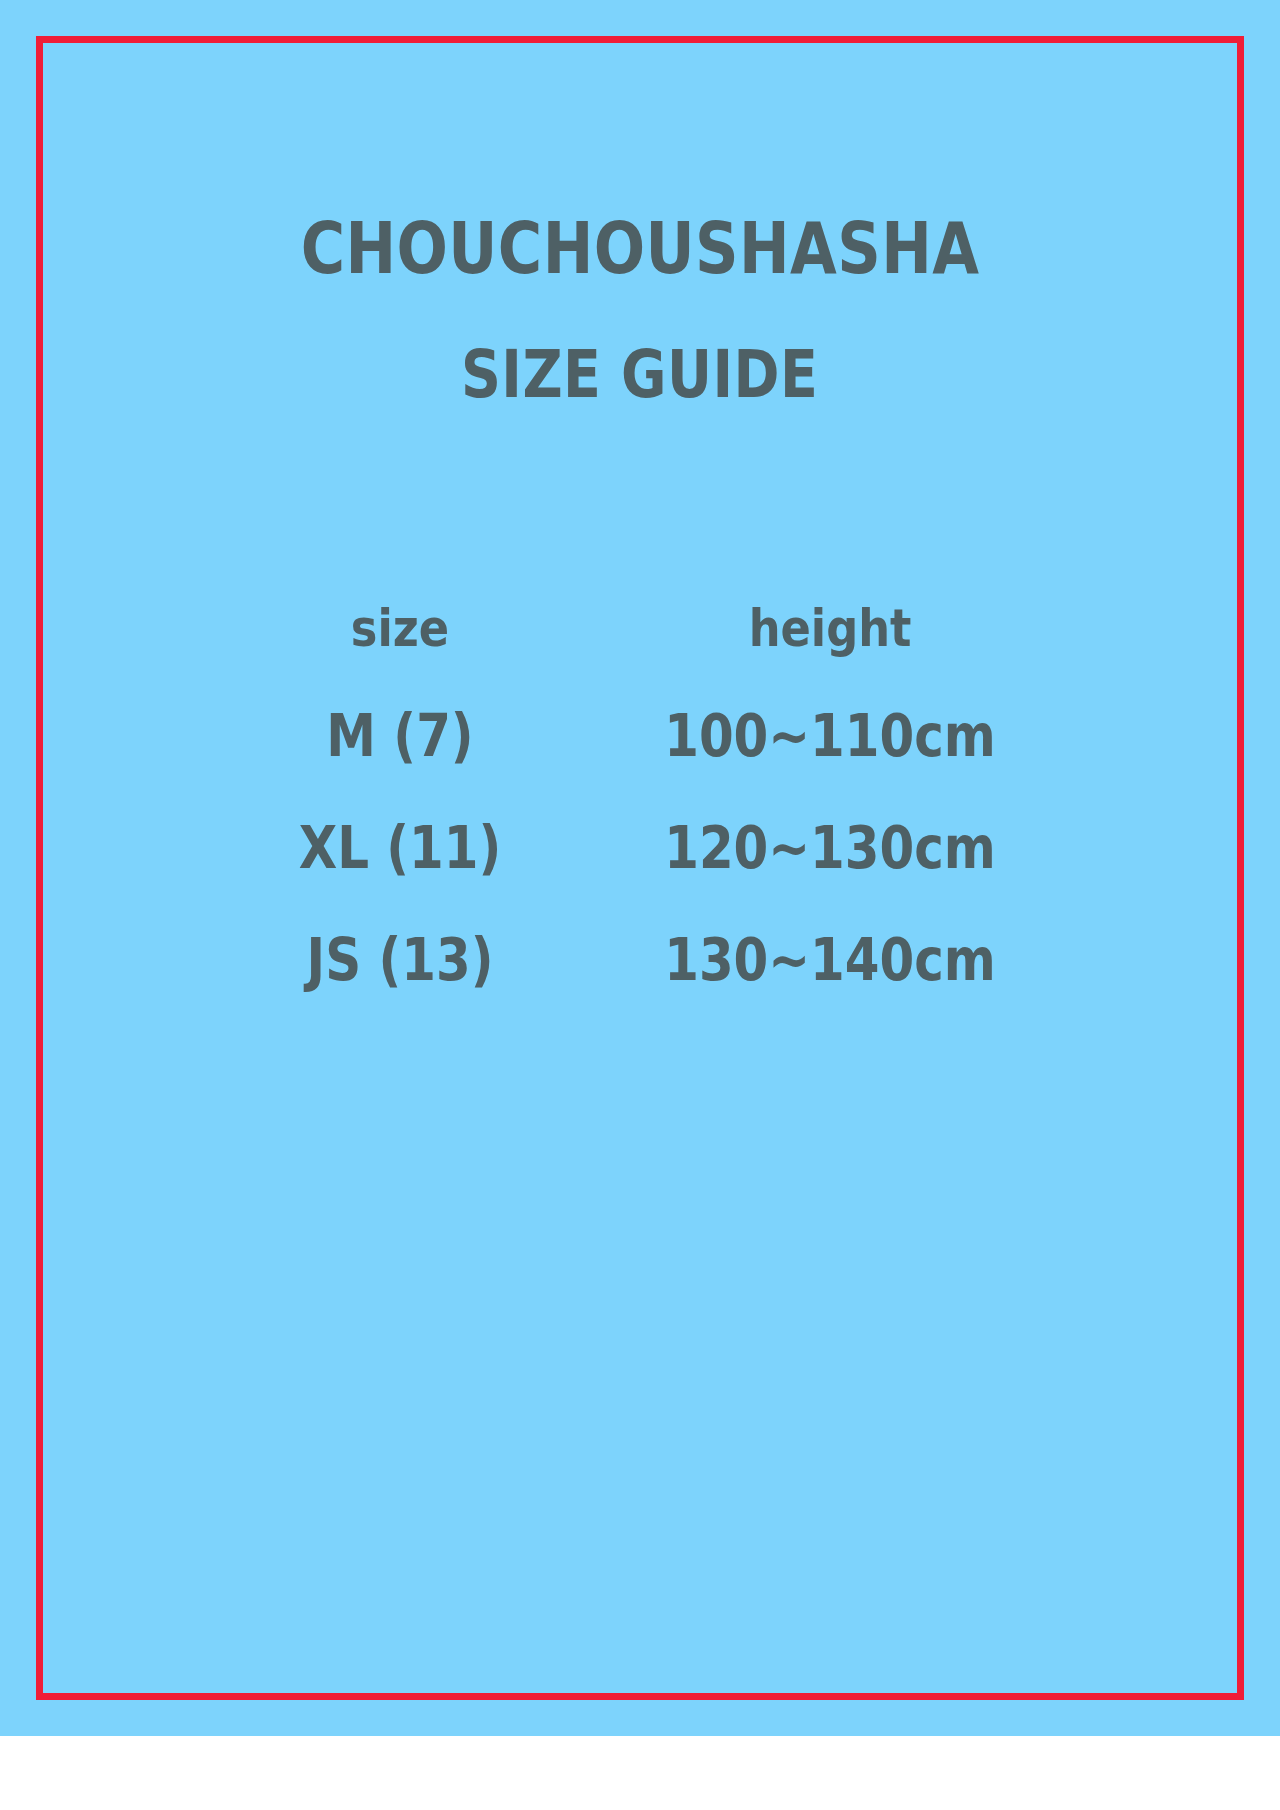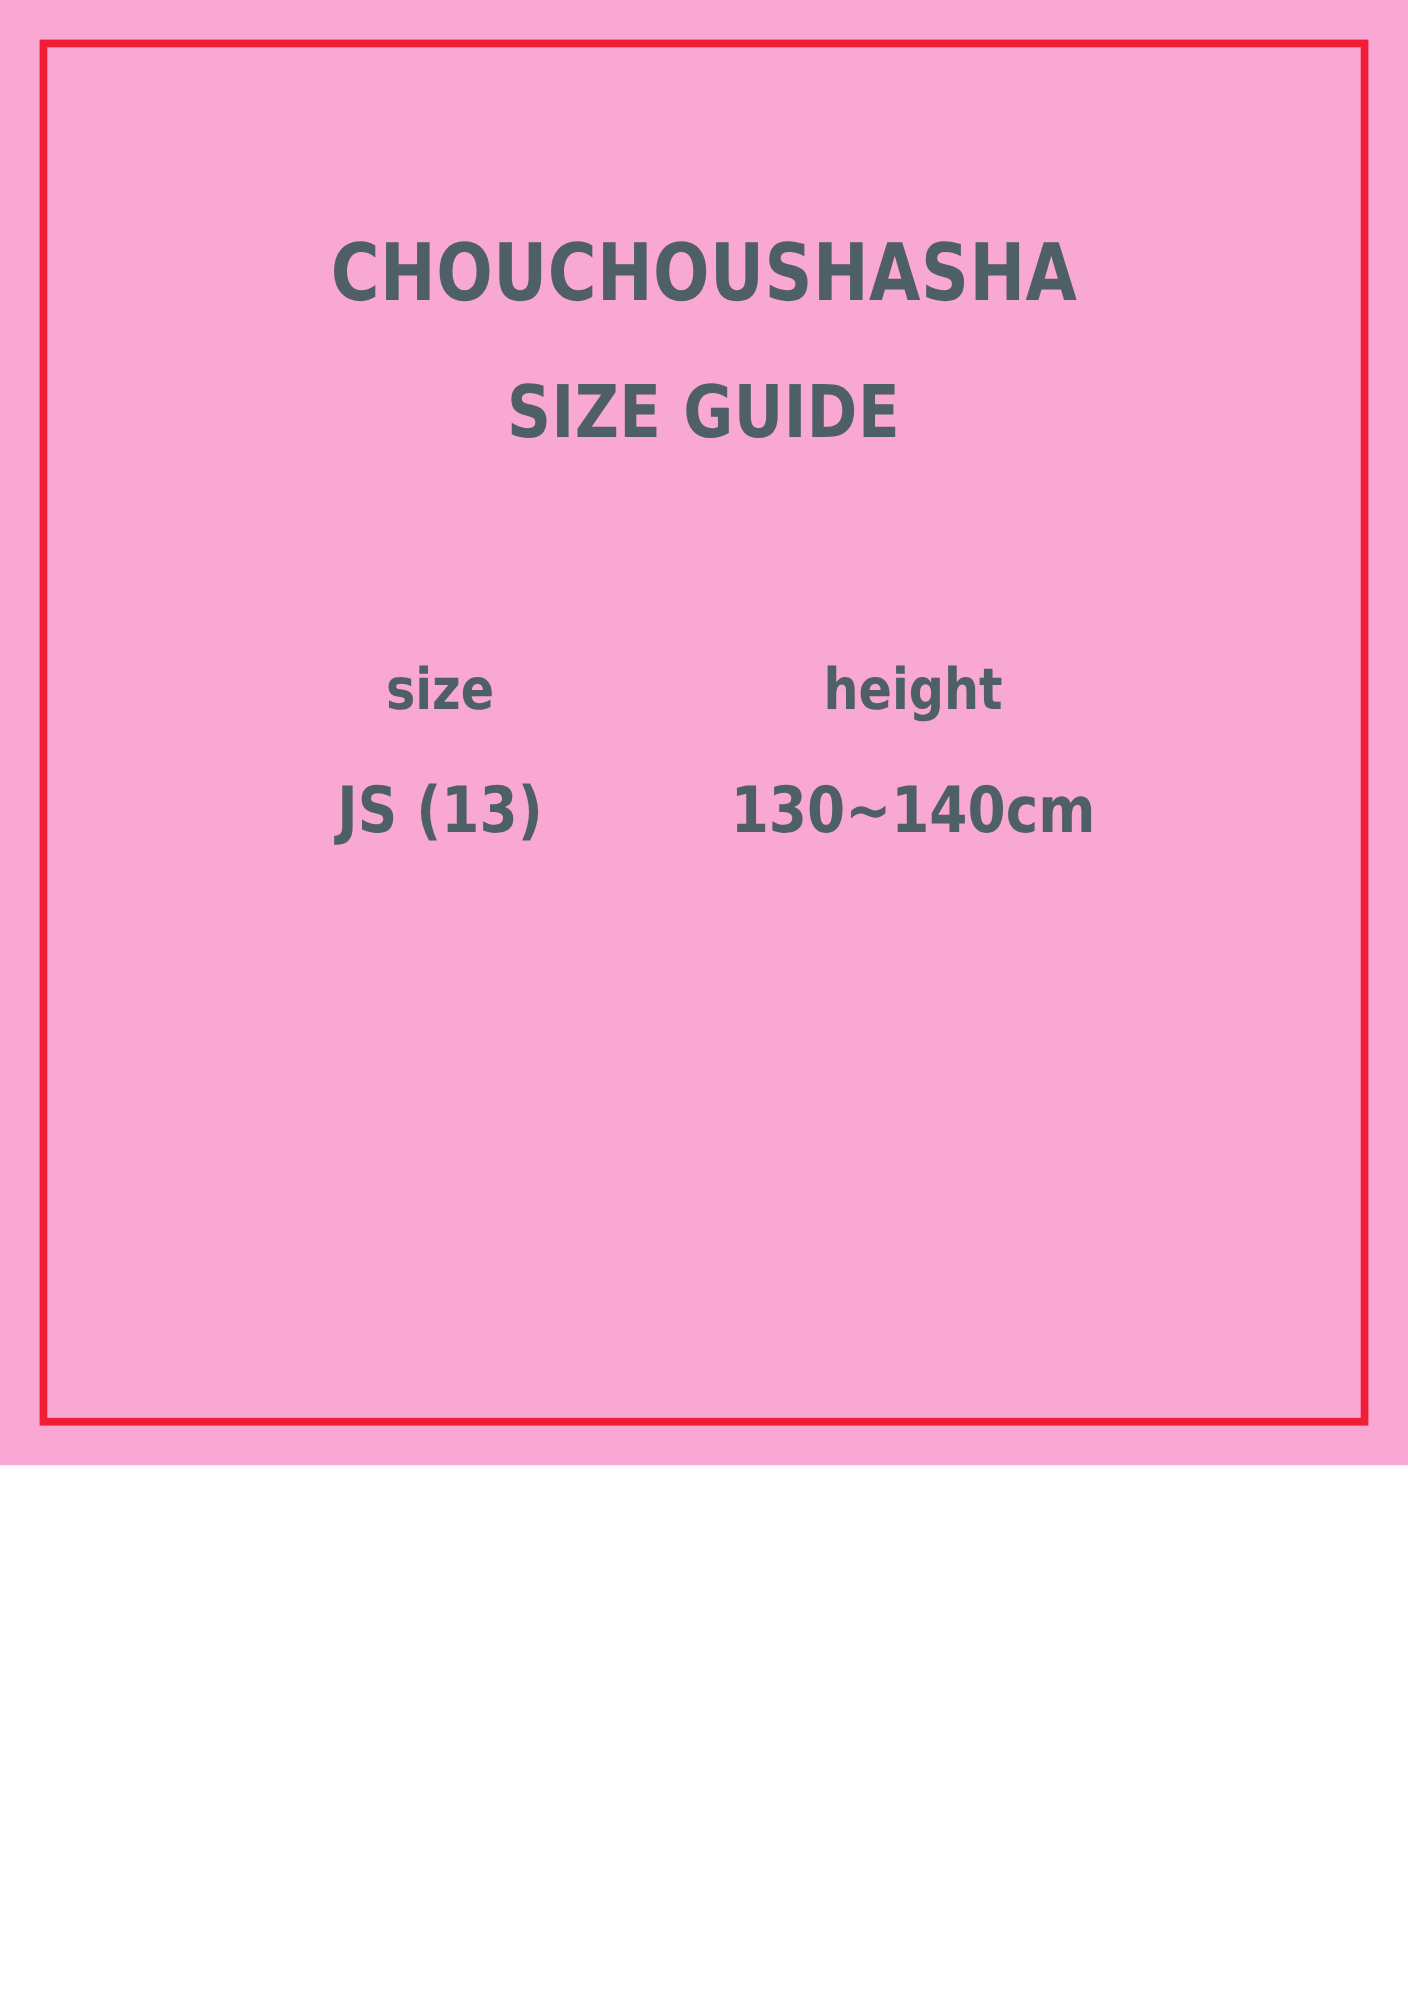--- a/index.html
+++ b/index.html
@@ -9,22 +9,22 @@
   }
   body {
     width: 1280px;
     height: 1810px;
     font-family: "DejaVu Sans", sans-serif;
     overflow: hidden;
   }
   .page {
     position: relative;
     width: 1280px;
-    height: 1332px;
-    background: #f9a8d4;
+    height: 1736px;
+    background: #7dd3fc;
     box-sizing: border-box;
   }
   .border-frame {
     position: absolute;
     left: 36px;
     top: 36px;
     right: 36px;
     bottom: 36px;
     border: 7px solid #ef1d36;
     box-sizing: border-box;
@@ -113,22 +113,30 @@
     <div class="subtitle">SIZE GUIDE</div>
 
     <div class="table">
 
       <div class="row header-row">
         <div class="cell col-size">size</div>
         <div class="cell col-height">height</div>
       </div>
 
 
+      <div class="row data-row">
+        <div class="cell col-size">M (7)</div>
+        <div class="cell col-height">100~110cm</div>
+      </div>
 
 
+      <div class="row data-row">
+        <div class="cell col-size">XL (11)</div>
+        <div class="cell col-height">120~130cm</div>
+      </div>
 
       <div class="row data-row">
         <div class="cell col-size">JS (13)</div>
         <div class="cell col-height">130~140cm</div>
       </div>
 
     </div>
   </div>
 </div>
 

